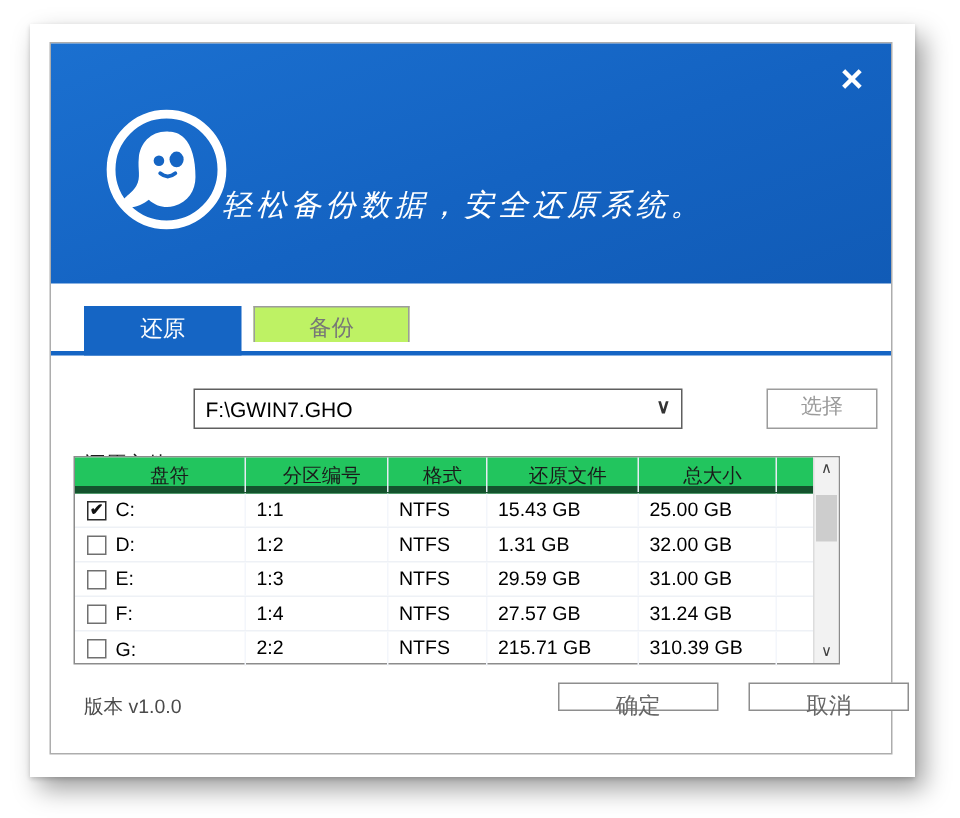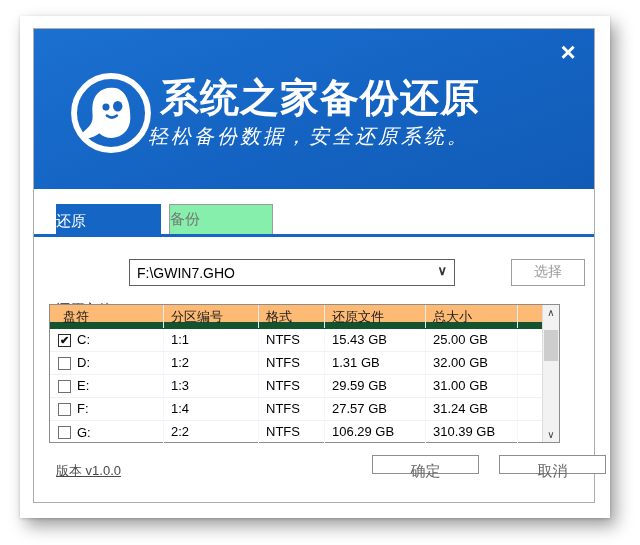--- a/index.html
+++ b/index.html
@@ -18,25 +18,25 @@
                color:#fff; font-size:26px; line-height:26px; text-align:center;
                font-weight:bold; cursor:pointer; }
   .logo { position:absolute; left:35px; top:42px; width:84px; height:84px; }
   .app-title { position:absolute; left:126px; top:42px; font-size:39px; font-weight:bold;
                color:#fff; letter-spacing:1px; white-space:nowrap; }
   .app-subtitle { position:absolute; left:114px; top:94px; font-size:20px; color:#fff;
                   font-family:"DejaVu Serif", serif; font-style:italic;
                   letter-spacing:3px; white-space:nowrap; }
 
   
-  .tab { position:absolute; top:175px; text-align:left; font-size:15px; cursor:pointer; }
+  .tab { position:absolute; top:175px; text-align:center; font-size:15px; cursor:pointer;font-family:Liberation Serif, serif; }
   .tab-restore { left:22px; width:105px; height:33px; line-height:33px;
                  background:#1565c4; color:#fff; z-index:2; }
-  .tab-backup  { left:135px; width:104px; height:30px; line-height:28px;
-                 background:#86efac; color:#777; border:1px solid #9c9c9c; border-bottom:none; }
+  .tab-backup  { left:135px; width:104px; height:24px; line-height:28px;
+                 background:#bef264; color:#777; border:1px solid #9c9c9c; border-bottom:none; }
   .tab-underline { position:absolute; left:0; top:205px; width:560px; height:3px;
                    background:#1565c4; }
 
   
   .file-label { position:absolute; left:22px; top:236px; font-size:14px; color:#1c1c1c;margin-top:36px; }
   .combobox { position:absolute; left:95px; top:230px; width:326px; height:27px;
               border:1px solid #5f5f5f; background:#fff; cursor:pointer; }
   .combo-value { position:absolute; left:7px; top:5px; font-size:14px; color:#000;
                  white-space:nowrap; }
   .combo-chevron { position:absolute; right:7px; top:3px; font-size:13px; color:#333;
@@ -44,22 +44,22 @@
   .select-btn { position:absolute; left:477px; top:230px; width:74px; height:27px;
                 border:1px solid #9c9c9c; background:#fff; color:#9a9a9a;
                 font-size:14px; text-align:center; line-height:25px; cursor:pointer;font-family:Liberation Mono, monospace; }
 
   
   .table { position:absolute; left:15px; top:275px; width:511px; height:139px;
            border:1px solid #8c8c8c; background:#fff; }
   .tbl-content { position:absolute; left:0; top:0; right:17px; bottom:0; }
   .tbl-header, .tbl-row { display:grid;
            grid-template-columns:114px 95px 66px 101px 92px 1fr; }
-  .tbl-header { height:24px; background:#fdba74; border-bottom:7px solid #14532d;
-                font-size:13px; color:#1a1a1a; }
+  .tbl-header { height:24px; background:#22c55e; border-bottom:5px solid #14532d;
+                font-size:13px; color:#1a1a1a;text-align:center; }
   .tbl-header > div { line-height:23px; padding-left:7px;
                       border-right:1px solid #e6ebf4; cursor:pointer; }
   .tbl-header > div:first-child { padding-left:13px; }
   .tbl-header > div:last-child { border-right:none; cursor:default; }
   .tbl-row { height:23px; border-bottom:1px solid #eef1f6; font-size:13px; color:#000;
              align-items:center; cursor:pointer; }
   .tbl-row > div { padding-left:7px; border-right:1px solid #f3f6fb; height:100%;
                    line-height:22px; }
   .tbl-row > div:last-child { border-right:none; }
   .tbl-row:last-child { border-bottom:none; }
@@ -73,21 +73,21 @@
   .scrollbar { position:absolute; right:0; top:0; bottom:0; width:17px;
                background:#f2f2f2; border-left:1px solid #dcdcdc; }
   .scroll-up, .scroll-down { position:absolute; left:0; width:100%; height:15px;
                text-align:center; color:#3f3f3f; font-size:10px; line-height:15px;
                cursor:pointer; }
   .scroll-up { top:0; } .scroll-down { bottom:0; }
   .scroll-thumb { position:absolute; left:1px; right:1px; top:25px; height:31px;
                   background:#cdcdcd; cursor:grab; }
 
   
-  .version { position:absolute; left:22px; top:433px; font-size:13px; color:#4a4a4a;text-decoration:underline; }
+  .version { position:absolute; left:22px; top:433px; font-size:13px; color:#4a4a4a; }
   .btn { position:absolute; top:426px; width:107px; height:19px; background:#fff;
          border:1px solid #8e8e8e; color:#666; font-size:15px; text-align:center;
          line-height:29px; cursor:pointer;margin-left:28px; }
   .ok-btn { left:310px; } .cancel-btn { left:437px; }
 </style>
 </head>
 <body>
 
 <div class="window">
   <div class="dialog">
@@ -98,21 +98,20 @@
       </div>
       <div class="logo">
         <svg viewBox="0 0 100 100" width="84" height="84">
           <circle cx="50" cy="50" r="44" fill="none" stroke="#ffffff" stroke-width="7"></circle>
           <path d="M52 20 C38 19 29 29 28 41 C27 50 30 56 26 63 C22 70 13 73 15 78 C20 83 31 78 36 74 C41 79 49 81 56 79 C67 76 73 67 73 56 C73 42 70 31 64 25 C60 21 56 20 52 20 Z" fill="#ffffff"></path>
           <circle cx="44" cy="43" r="4.2" fill="#1565c4"></circle>
           <ellipse cx="58" cy="42" rx="5.6" ry="6.2" fill="#1565c4"></ellipse>
           <path d="M45 53 Q51 58 57 53" stroke="#1565c4" stroke-width="3" fill="none" stroke-linecap="round"></path>
         </svg>
       </div>
-      <div class="app-title">系统之家备份还原</div>
       <div class="app-subtitle">轻松备份数据，安全还原系统。</div>
     </div>
 
     <div class="tab tab-restore">还原</div>
     <div class="tab tab-backup">备份</div>
     <div class="tab-underline"></div>
 
     <div class="file-label">还原文件:</div>
     <div class="combobox">
       <span class="combo-value">F:\GWIN7.GHO</span>
@@ -179,21 +178,21 @@
           <div></div>
         </div>
 
         <div class="tbl-row">
           <div class="drive-cell">
             <span class="checkbox"></span>
             <span>G:</span>
           </div>
           <div>2:2</div>
           <div>NTFS</div>
-          <div>106.29 GB</div>
+          <div>215.71 GB</div>
           <div>310.39 GB</div>
           <div></div>
         </div>
       </div>
 
       <div class="scrollbar">
         <div class="scroll-up">∧</div>
         <div class="scroll-thumb"></div>
         <div class="scroll-down">∨</div>
       </div>

